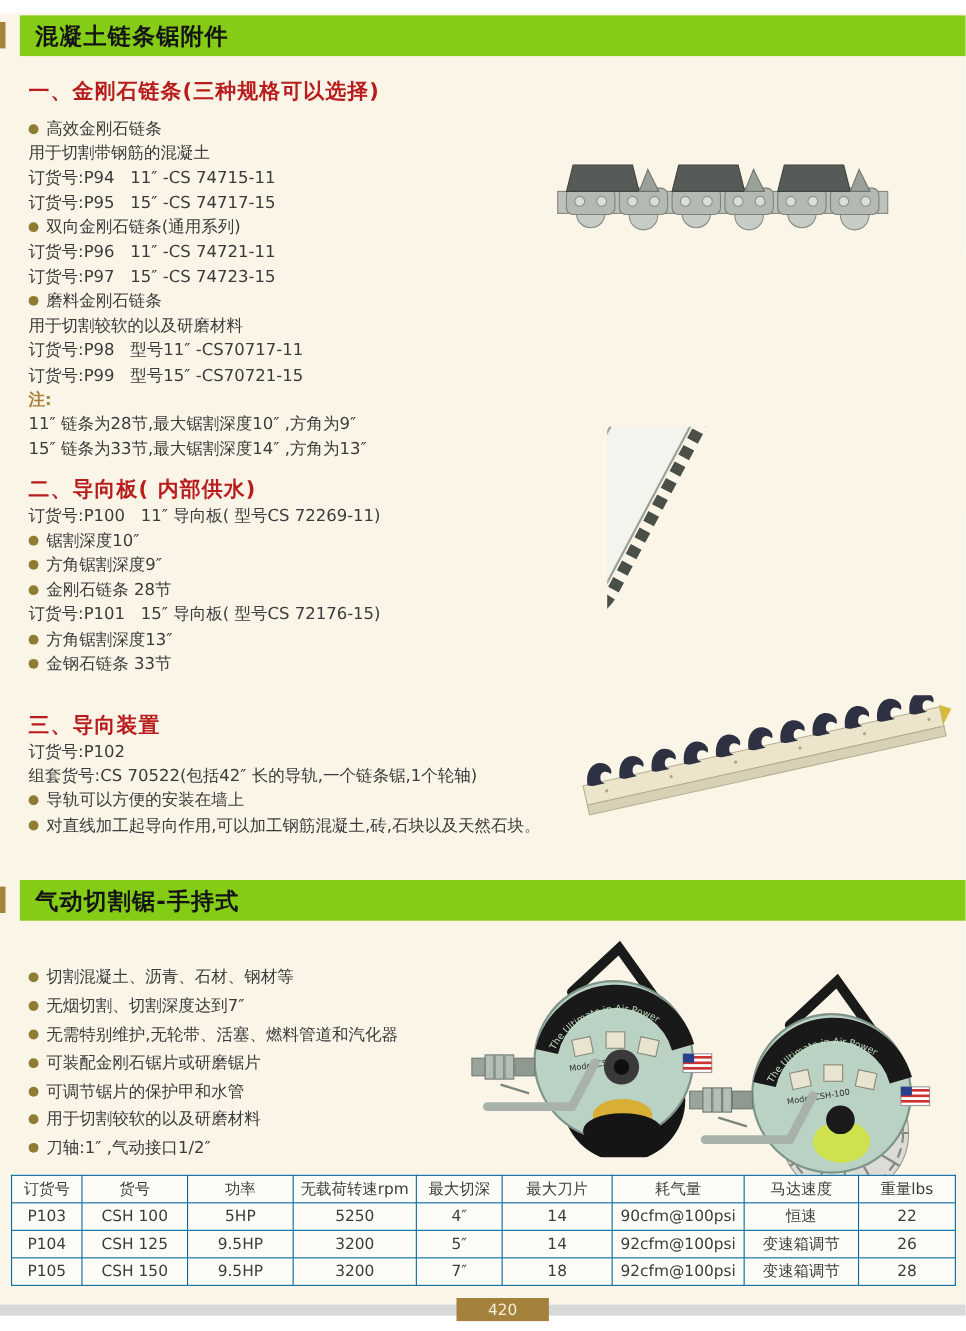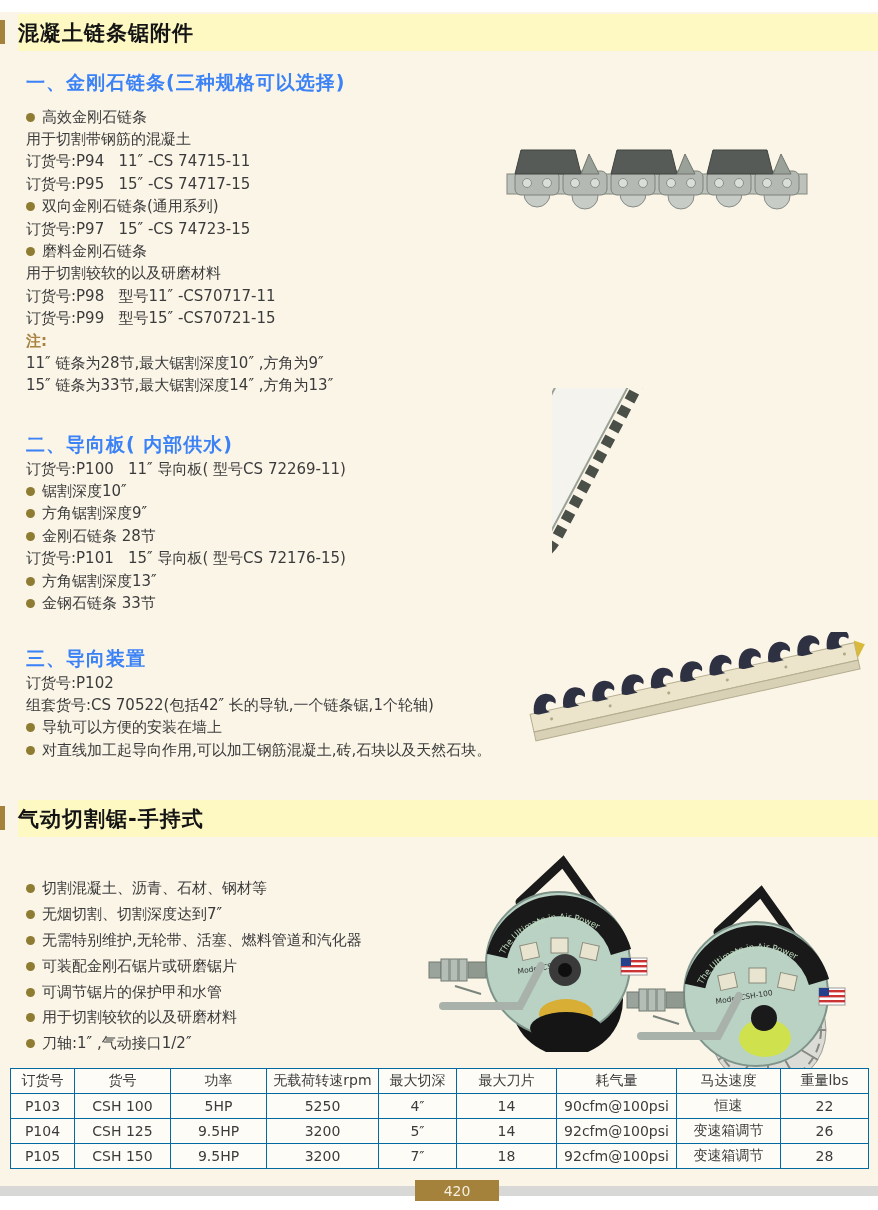--- a/index.html
+++ b/index.html
@@ -1,23 +1,23 @@
 <!DOCTYPE html>
 <html><head>
 <meta charset="utf-8">
 <style>
   html,body{margin:0;padding:0;background:#ffffff;}
   #page{position:relative;width:878px;height:1210px;background:#ffffff;overflow:hidden;
         font-family:"DejaVu Sans",sans-serif;color:#3b3b3b;}
   #paper{position:absolute;left:0;top:12px;width:878px;height:1174px;background:#fbf5e8;}
-  .band{position:absolute;left:18px;right:0;height:37px;background:#fef9c3;
-        display:flex;align-items:center;box-sizing:border-box;}
+  .band{position:absolute;left:18px;right:0;height:37px;background:#84cc16;
+        display:flex;align-items:center;padding-left:14px;box-sizing:border-box;}
   .band .bt{font-size:21px;font-weight:bold;color:#141414;letter-spacing:1px;}
   .edge-tick{position:absolute;left:0;width:5px;height:24px;background:#a5823c;}
-  .sec-title{position:absolute;left:26px;font-size:19px;font-weight:bold;color:#3b82f6;letter-spacing:1px;}
+  .sec-title{position:absolute;left:26px;font-size:19px;font-weight:bold;color:#b91c1c;letter-spacing:1px;}
   .tlines{position:absolute;left:26px;}
   .tlines .line{height:22.4px;display:flex;align-items:center;font-size:15px;}
   .plines{position:absolute;left:26px;margin-top:28px;}
   .plines .line{height:25.8px;display:flex;align-items:center;font-size:15px;}
   .dot{display:none;width:9px;height:9px;border-radius:50%;background:#8f7c33;margin-right:7px;flex:0 0 auto;}
   .b-on .dot{display:inline-block;}
   .gold .t{color:#a6823e;font-weight:bold;}
   .t{white-space:pre;}
   
   #spec-table{position:absolute;left:10px;top:1068px;width:858px;border-collapse:collapse;
@@ -62,20 +62,24 @@
       <div class="line">
 
         <span class="t">订货号:P95   15″ -CS 74717-15</span>
       </div>
 
       <div class="line b-on">
         <span class="dot"></span>
         <span class="t">双向金刚石链条(通用系列)</span>
       </div>
 
+      <div class="line">
+
+        <span class="t">订货号:P96   11″ -CS 74721-11</span>
+      </div>
 
       <div class="line">
 
         <span class="t">订货号:P97   15″ -CS 74723-15</span>
       </div>
 
       <div class="line b-on">
         <span class="dot"></span>
         <span class="t">磨料金刚石链条</span>
       </div>

